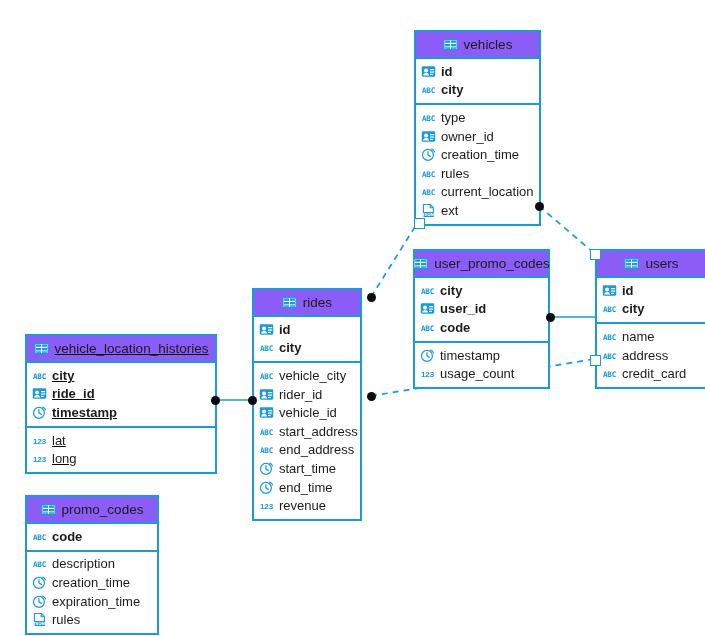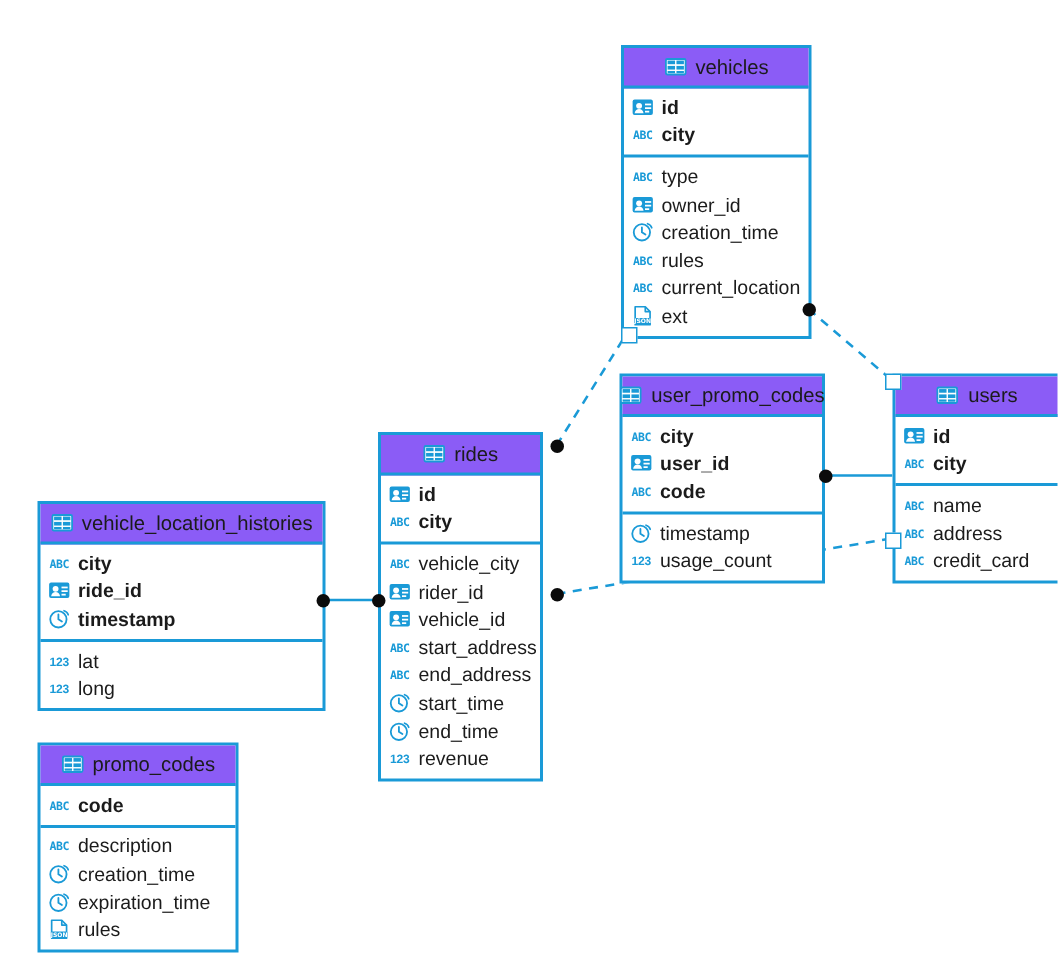--- a/index.html
+++ b/index.html
@@ -349,21 +349,21 @@
           <span class="fname">end_time</span>
         </div>
         <div class="field">
           <svg viewBox="0 0 16 16" class="ic">
             <text x="8" y="11.6" font-family="Liberation Sans, sans-serif" font-size="8.6" font-weight="bold" fill="#1a9ad7" text-anchor="middle" letter-spacing="-0.2">123</text>
           </svg>
           <span class="fname">revenue</span>
         </div>
       </div>
     </div>
-    <div class="table" style="left: 25px; top: 334px; width: 192px;">
+    <div class="table" style="left: 25px; top: 334px; width: 192px; text-decoration: underline;">
       <div class="t-header">
         <svg viewBox="0 0 16 16" class="ic">
           <rect x="1" y="2.5" width="14" height="11" rx="1" fill="#ffffff" stroke="#1a9ad7" stroke-width="1.3"></rect>
           <rect x="2.2" y="3.6" width="5.3" height="2.6" fill="#1a9ad7"></rect>
           <rect x="8.5" y="3.6" width="5.3" height="2.6" fill="#1a9ad7"></rect>
           <rect x="2.2" y="7.4" width="5.3" height="2.6" fill="#1a9ad7"></rect>
           <rect x="8.5" y="7.4" width="5.3" height="2.6" fill="#1a9ad7"></rect>
           <rect x="2.2" y="11" width="5.3" height="1.6" fill="#1a9ad7"></rect>
           <rect x="8.5" y="11" width="5.3" height="1.6" fill="#1a9ad7"></rect>
         </svg>

